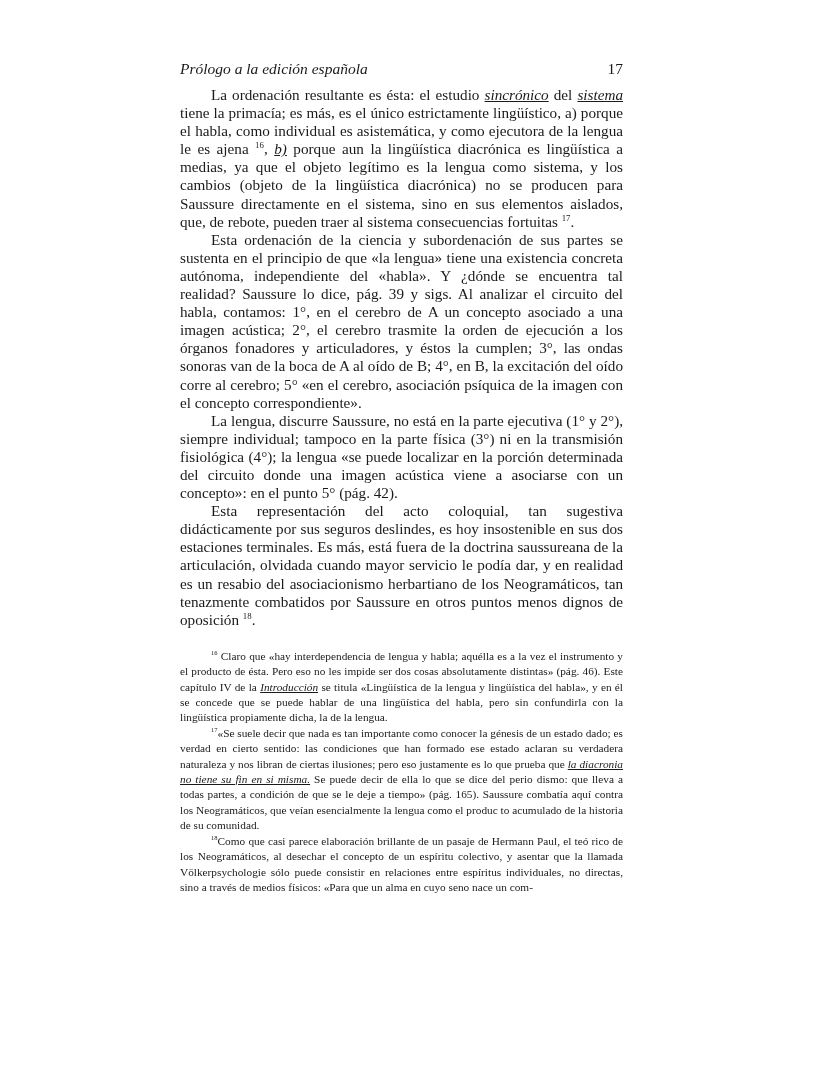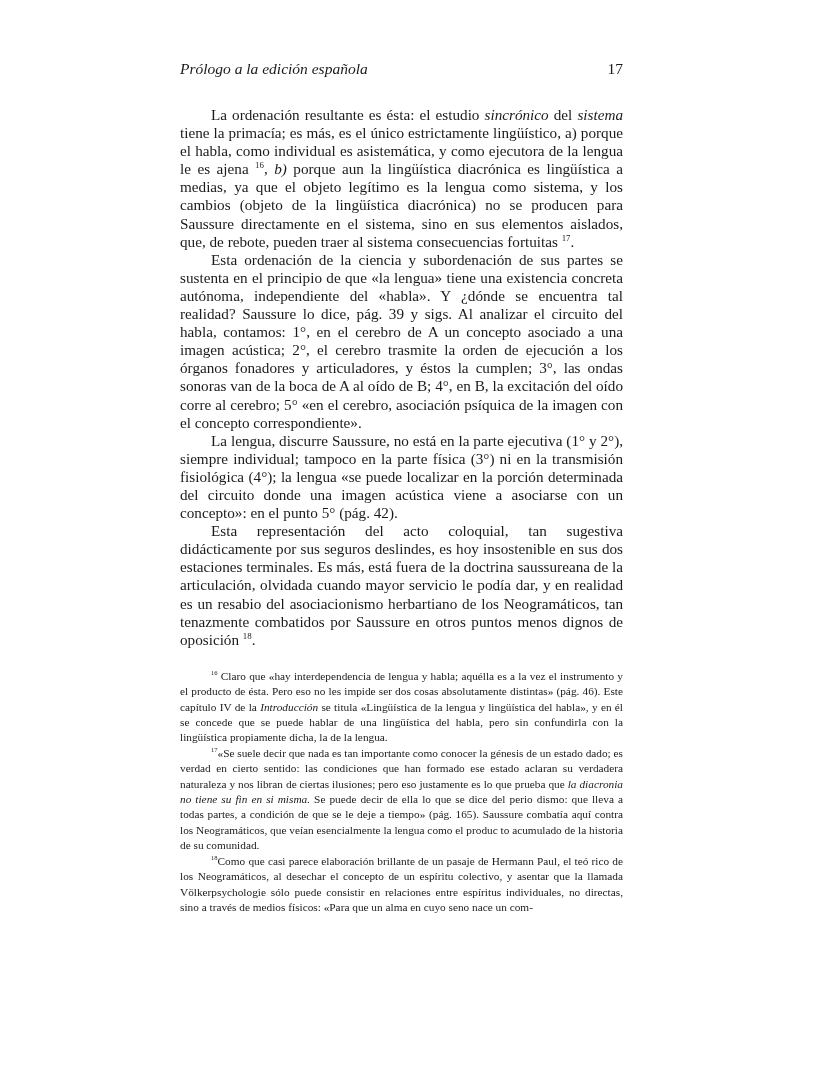--- a/index.html
+++ b/index.html
@@ -1,26 +1,26 @@
 <!DOCTYPE html>
 <html><head>
   <meta charset="utf-8">
   <style>
     html, body { margin: 0; padding: 0; background: #ffffff; }
     body { width: 828px; height: 1071px; position: relative; overflow: hidden; color: #1a1a1a; }
     .page { position: absolute; left: 180px; top: 60px; width: 443px; font-family: "Liberation Serif", serif; }
-    .running-head { display: flex; justify-content: space-between; align-items: baseline; height: 22px; margin-bottom: 24px; }
+    .running-head { display: flex; justify-content: space-between; align-items: baseline; height: 22px; margin-bottom: 4px; }
     .running-title { font-style: italic; font-size: 15.5px; }
     .page-number { font-size: 15.5px; }
     .body-text { font-size: 15.2px; line-height: 18.1px; text-align: justify; }
     .body-text p { margin: 0; text-indent: 31px; }
     .body-text sup, .notes sup { font-size: 0.58em; line-height: 0; vertical-align: 0.7em; margin-top: 8px; }
     .notes { margin-top: 20px; font-size: 11.3px; line-height: 15.4px; text-align: justify; }
     .notes p { margin: 0; text-indent: 31px; }
-    i { font-style: italic; }
+    i { font-style: italic; text-decoration: underline; }
   </style>
 </head>
 <body>
 
 <div class="page">
   <div class="running-head">
     <span class="running-title">Prólogo a la edición española</span>
     <span class="page-number">17</span>
   </div>
 

